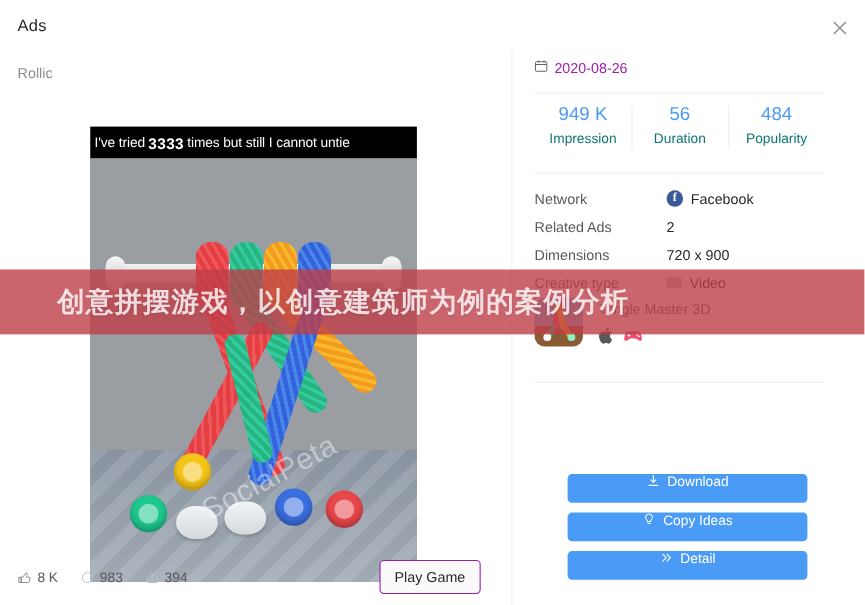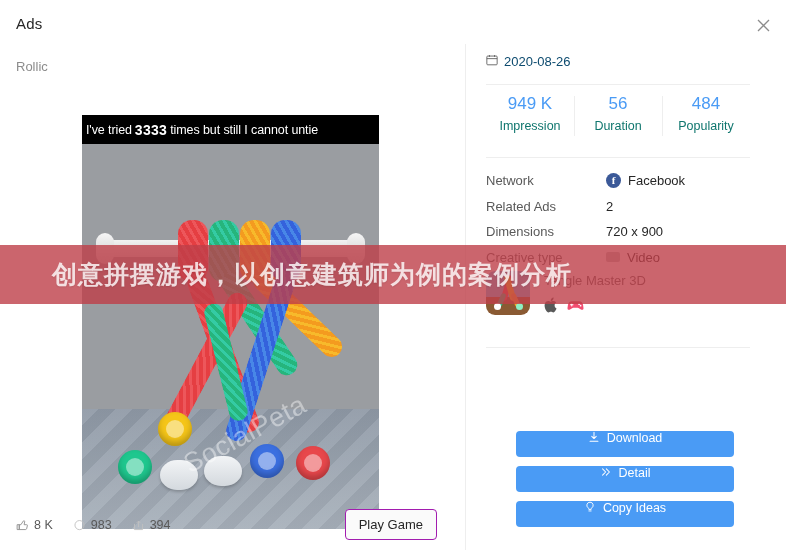--- a/index.html
+++ b/index.html
@@ -108,21 +108,21 @@
   }
 
   
   .v-divider { position:absolute; left:465px; top:44px; width:1px; height:506px; background:#eeeeee; }
 
   
   .right-panel { position:absolute; left:466px; top:44px; width:320px; height:506px; background:#fff; }
   .date-row {
     position:absolute; left:20px; top:10px;
     display:flex; align-items:center; gap:6px;
-    font-size:13px; color:#0c4a6e;
+    font-size:13px; color:#a21caf;
   }
   .hr { position:absolute; left:20px; width:264px; height:1px; background:#eeeeee; }
   .hr1 { top:40px; } .hr2 { top:113px; } .hr3 { top:303px; }
 
   .stats { position:absolute; left:20px; top:48px; width:264px; display:flex; }
   .stat { flex:1; text-align:center; position:relative; }
   .stat + .stat::before {
     content:""; position:absolute; left:0; top:4px; width:1px; height:40px; background:#eeeeee;
   }
   .stat-val { font-size:17px; color:#4a9bf5; line-height:24px; }
@@ -360,33 +360,33 @@
         <span>
           <svg width="12" height="12" viewBox="0 0 14 14">
             <path d="M7 1.6v7.2M7 8.8 4.4 6.2M7 8.8 9.6 6.2M2.4 12h9.2" fill="none" stroke="#fff" stroke-width="1.2" stroke-linecap="round" stroke-linejoin="round"></path>
           </svg>
         </span>
         <span>Download</span>
       </div>
       <div class="btn">
         <span>
           <svg width="12" height="12" viewBox="0 0 14 14">
-            <path d="M3 3.4 6.6 7 3 10.6M7.4 3.4 11 7l-3.6 3.6" fill="none" stroke="#fff" stroke-width="1.2" stroke-linecap="round" stroke-linejoin="round"></path>
-          </svg>
-        </span>
-        <span>Detail</span>
-      </div>
-      <div class="btn">
-        <span>
-          <svg width="12" height="12" viewBox="0 0 14 14">
             <path d="M7 1.4a3.6 3.6 0 00-2.2 6.5c.5.4.8 1 .8 1.6v.3h2.8v-.3c0-.6.3-1.2.8-1.6A3.6 3.6 0 007 1.4z" fill="none" stroke="#fff" stroke-width="1.1"></path>
             <path d="M5.7 11.6h2.6" stroke="#fff" stroke-width="1.1" stroke-linecap="round"></path>
           </svg>
         </span>
         <span>Copy Ideas</span>
+      </div>
+      <div class="btn">
+        <span>
+          <svg width="12" height="12" viewBox="0 0 14 14">
+            <path d="M3 3.4 6.6 7 3 10.6M7.4 3.4 11 7l-3.6 3.6" fill="none" stroke="#fff" stroke-width="1.2" stroke-linecap="round" stroke-linejoin="round"></path>
+          </svg>
+        </span>
+        <span>Detail</span>
       </div>
     </div>
   </div>
 
   <div class="banner">
     <div class="banner-txt">创意拼摆游戏，以创意建筑师为例的案例分析</div>
   </div>
 
 </div>
 

